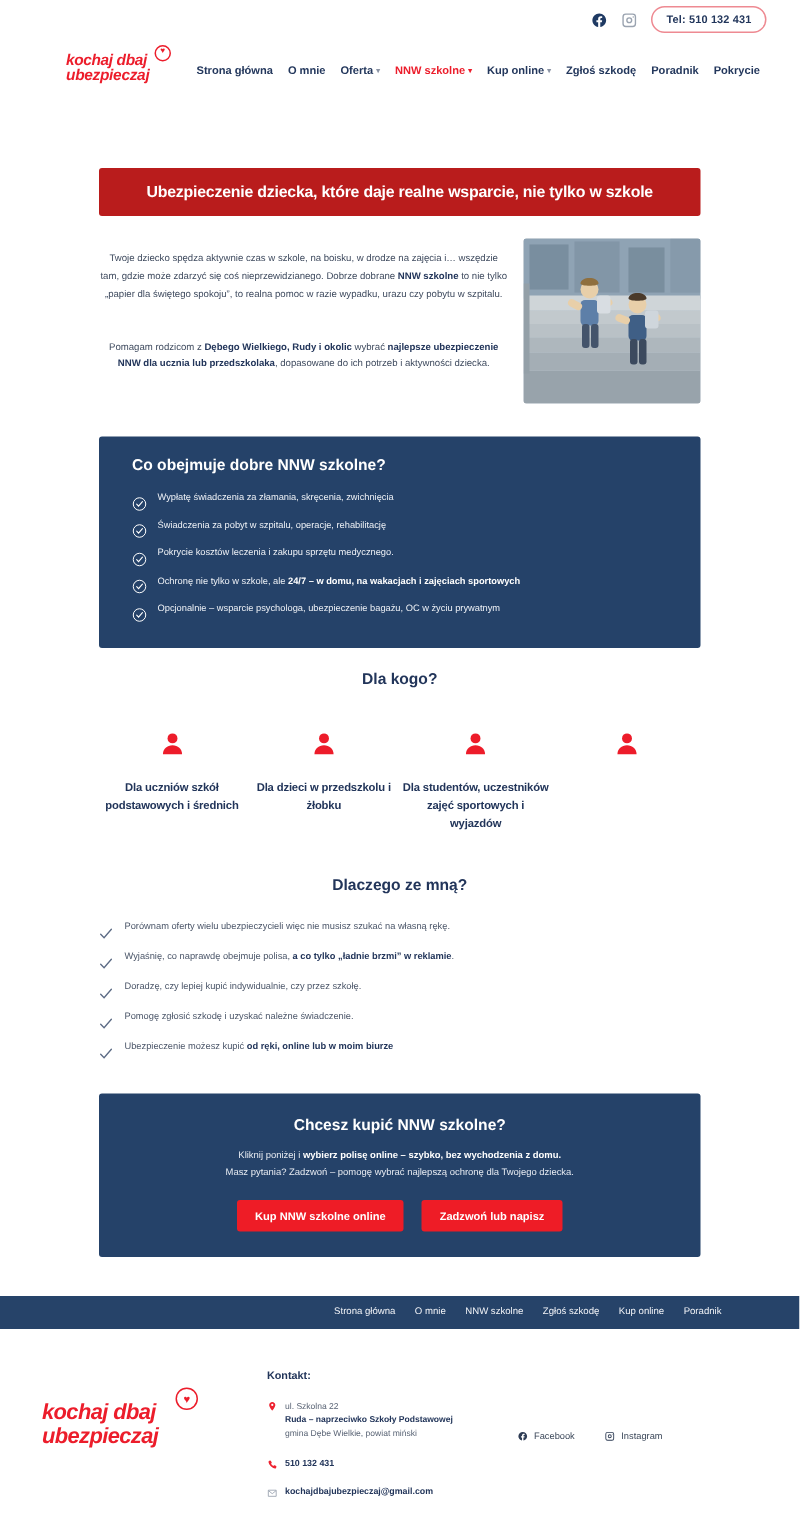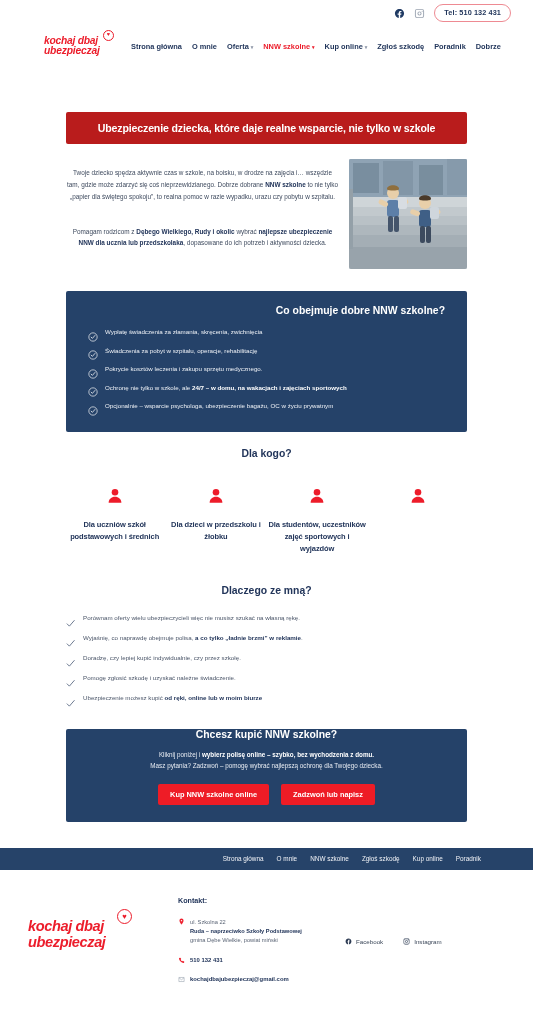--- a/index.html
+++ b/index.html
@@ -143,21 +143,21 @@
 
   
   .panel {
     background: #254269;
     border-radius: 2px;
     margin-top: 22px;
     padding: 14px 22px 20px;
   }
   .panel h2 {
     color: #fff;
-    text-align: right;
+    text-align: left;
     font-size: 10.4px;
     font-weight: 800;
     margin-bottom: 12px;
   }
   .plist { display: flex; flex-direction: column; gap: 9px; }
   .pitem { display: flex; align-items: flex-start; gap: 7px; }
   .check-circle {
     flex: 0 0 10px;
     width: 10px; height: 10px;
     margin-top: -0.5px;
@@ -216,21 +216,21 @@
     color: #4a5568;
     line-height: 1.3;
   }
   .witem span.txt b { font-weight: 800; color: #22355a; }
 
   
   .cta {
     background: #254269;
     border-radius: 2px;
     margin-top: 26px;
-    padding: 0 18px 17px;
+    padding: 16px 18px 17px;
     text-align: center;
   }
   .cta h2 {
     color: #fff;
     font-size: 10.4px;
     font-weight: 800;
     margin-bottom: 9px;
   }
   .cta p {
     font-size: 6.3px;
@@ -382,21 +382,21 @@
         <span>Kup online</span>
         <span class="caret">▾</span>
       </a>
     <a class="navlink">
         <span>Zgłoś szkodę</span>
       </a>
     <a class="navlink">
         <span>Poradnik</span>
       </a>
     <a class="navlink">
-        <span>Dobrze</span>
+        <span>Pokrycie</span>
       </a>
   </div>
 </div>
 
 <div class="wrap">
   <div class="hero-band">
     <h1>Ubezpieczenie dziecka, które daje realne wsparcie, nie tylko w szkole</h1>
   </div>
 
   <div class="hero-grid">

